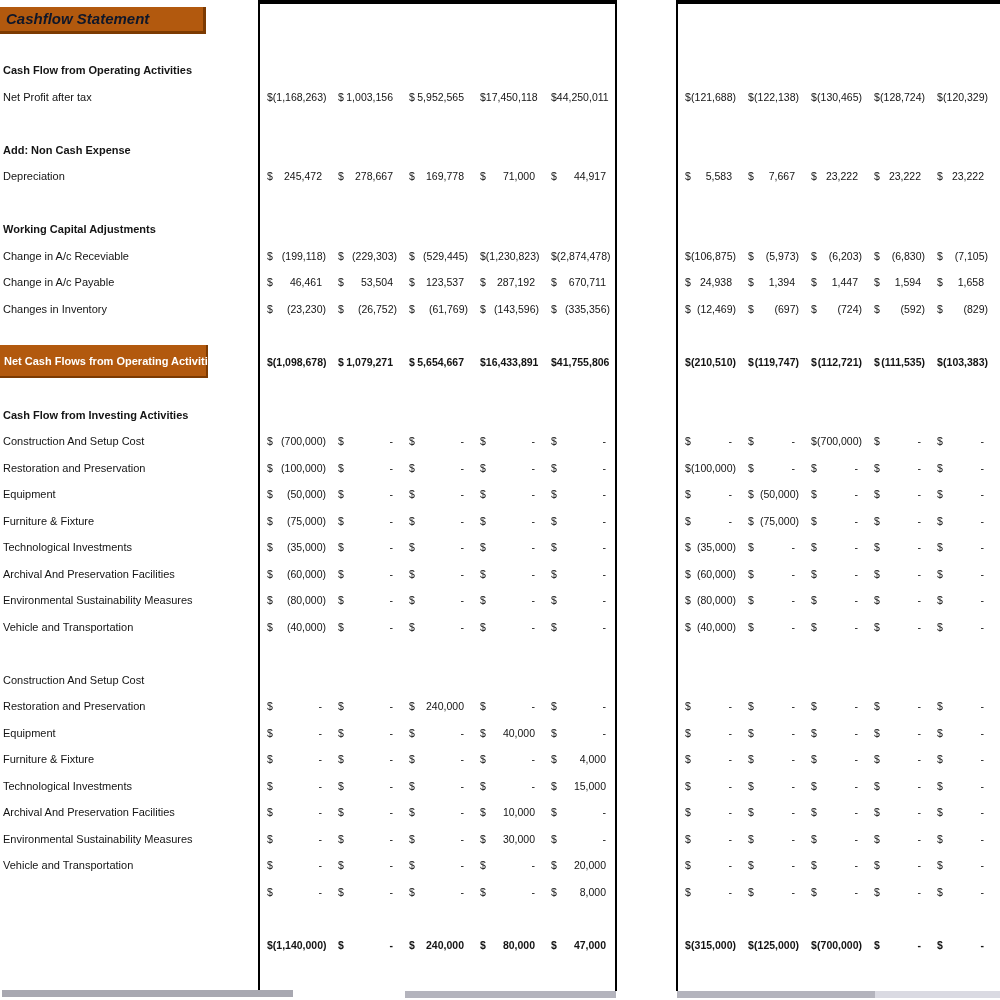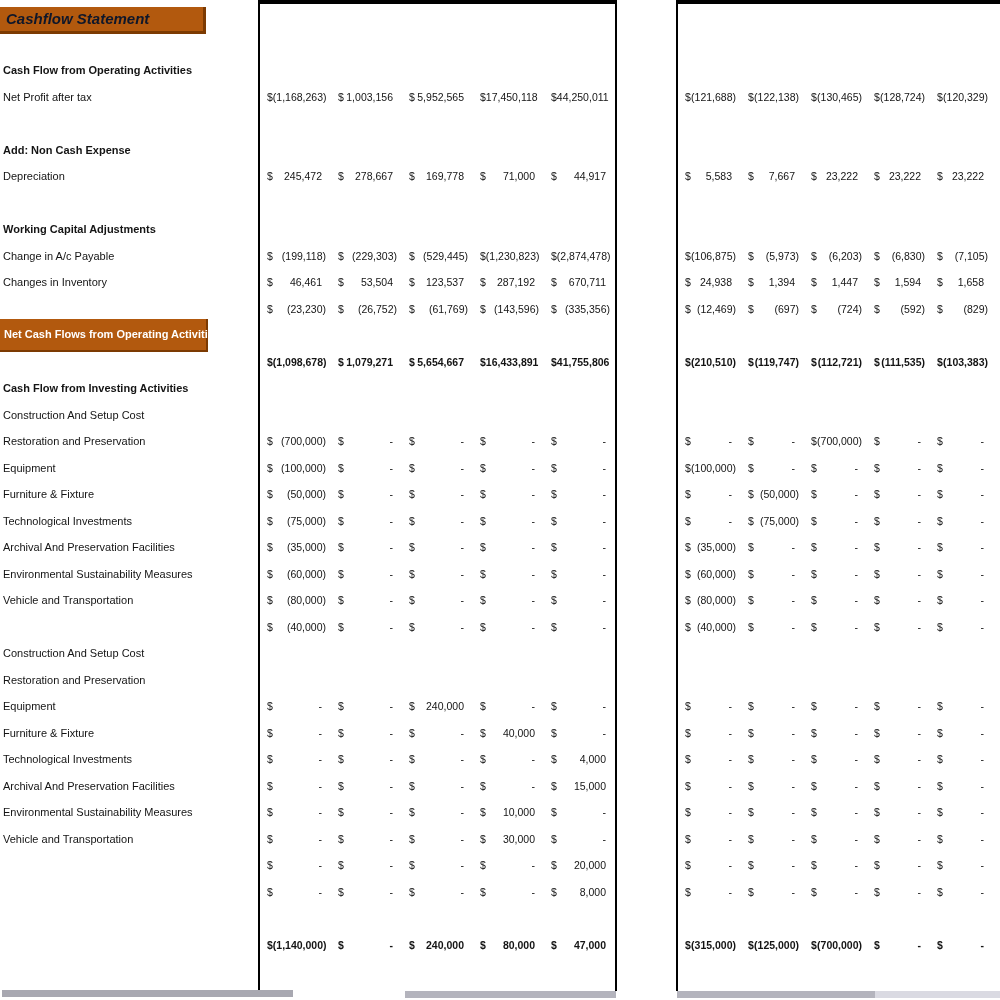--- a/index.html
+++ b/index.html
@@ -82,20 +82,23 @@
       <span>Add: Non Cash Expense</span>
     </div>
     <div class="lrow item">
       <span>Depreciation</span>
     </div>
     <div class="lrow blank"></div>
     <div class="lrow heading">
       <span>Working Capital Adjustments</span>
     </div>
     <div class="lrow item">
+      <span>Change in A/c Receviable</span>
+    </div>
+    <div class="lrow item">
       <span>Change in A/c Payable</span>
     </div>
     <div class="lrow item">
       <span>Changes in Inventory</span>
     </div>
     <div class="lrow blank"></div>
     <div class="lrow band">
       <span>Net Cash Flows from Operating Activities</span>
     </div>
     <div class="lrow blank"></div>

